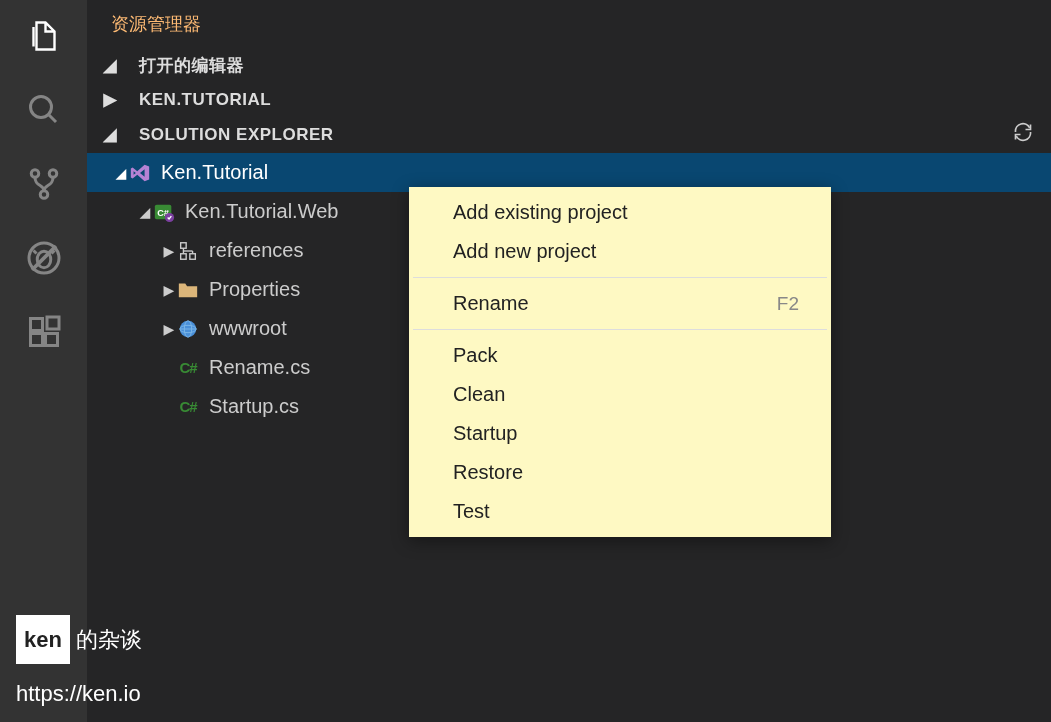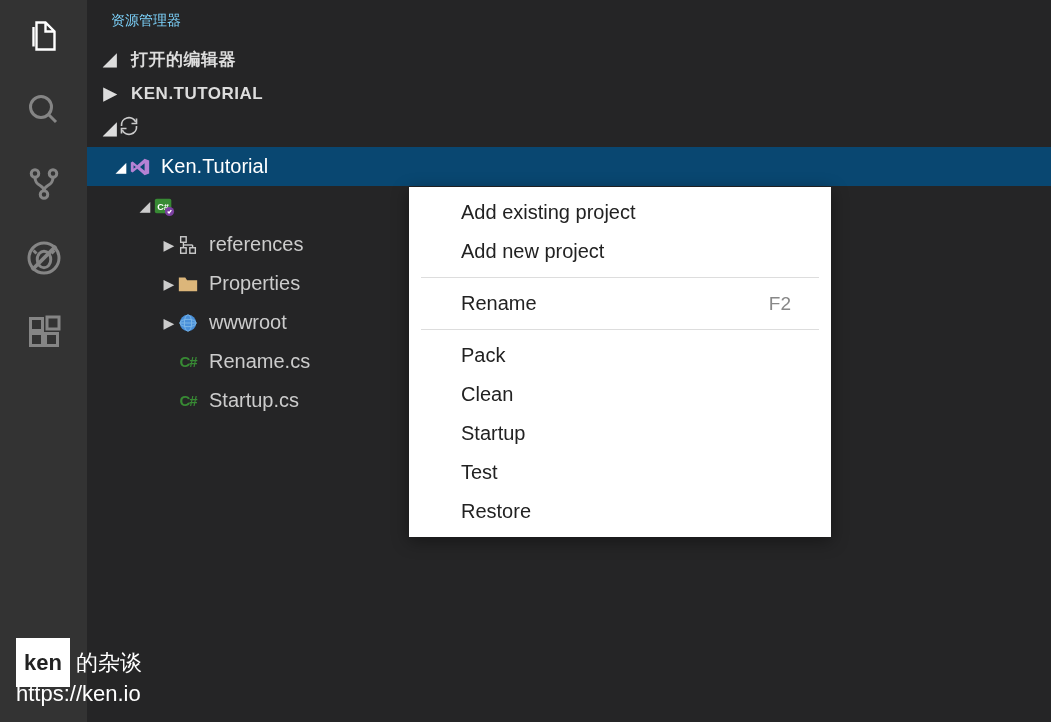--- a/index.html
+++ b/index.html
@@ -33,34 +33,34 @@
 
     .sidebar {
       flex: 1;
       background: #252526;
       display: flex;
       flex-direction: column;
       position: relative;
     }
     .sidebar-title {
       padding: 12px 20px 12px 24px;
-      font-size: 14px;
-      color: #7dd3fc;
+      font-size: 18px;
+      color: #fdba74;
     }
     .section-header {
       padding: 6px 10px 6px 14px;
       font-size: 17px;
       font-weight: bold;
       color: #dddddd;
       display: flex;
       align-items: center;
       cursor: pointer;
     }
     .section-header .chev { width: 18px; display: inline-flex; justify-content: center; }
-    .section-label { flex: 1; margin-left: 12px; letter-spacing: 0.5px; }
+    .section-label { flex: 1; margin-left: 20px; letter-spacing: 0.5px; }
     .refresh-btn {
       color: #cccccc;
       margin-right: 8px;
       cursor: pointer;
     }
     .tree {
       font-size: 20px;
     }
     .tree-item {
       display: flex;
@@ -85,25 +85,25 @@
     .indent-2 { padding-left: 50px; }
     .indent-3 { padding-left: 74px; }
 
     .cs-icon { color: #388a34; font-weight: bold; font-size: 15px; letter-spacing: -1px; }
 
     .context-menu {
       position: absolute;
       left: 409px;
       top: 187px;
       width: 422px;
-      background: #ffffff;
+      background: #fef9c3;
       color: #222;
       box-shadow: 0 4px 16px rgba(0,0,0,0.4);
       font-size: 20px;
-      padding: 6px 12px;
+      padding: 6px 4px;
     }
     .menu-item {
       padding: 8px 28px 8px 40px;
       display: flex;
       justify-content: space-between;
       align-items: center;
       cursor: pointer;
     }
     .menu-shortcut { color: #888; font-size: 19px; }
     .menu-separator {
@@ -119,21 +119,21 @@
       color: #fff;
       font-size: 22px;
       line-height: 1.4;
     }
     .watermark-name {
       background: #fff;
       color: #222;
       padding: 12px 8px;
       font-weight: bold;
     }
-    .watermark-url { font-size: 22px; }
+    .watermark-url { font-size: 22px; margin-top: 23px; }
   </style>
 </head>
 <body>
 
 <div class="activity-bar">
   <div class="activity-icon active">
     <svg viewBox="0 0 24 24" fill="none" stroke="currentColor" stroke-width="1.6">
         <path d="M13 3 L7 3 L7 21 L19 21 L19 9 Z M13 3 L13 9 L19 9 M13 3 L19 9"></path>
         <path d="M5 6 L5 19"></path>
       </svg>
@@ -179,20 +179,21 @@
     <span class="section-label">打开的编辑器</span>
   </div>
 
   <div class="section-header">
     <span class="chev">▶</span>
     <span class="section-label">KEN.TUTORIAL</span>
   </div>
 
   <div class="section-header">
     <span class="chev">◢</span>
+    <span class="section-label">SOLUTION EXPLORER</span>
     <span class="refresh-btn">
       <svg width="20" height="20" viewBox="0 0 24 24" fill="none" stroke="currentColor" stroke-width="2">
           <path d="M21 3 L21 9 L15 9"></path>
           <path d="M3 12 A9 9 0 0 1 20 7"></path>
           <path d="M3 21 L3 15 L9 15"></path>
           <path d="M21 12 A9 9 0 0 1 4 17"></path>
         </svg>
     </span>
   </div>
 
@@ -210,20 +211,21 @@
     <div class="tree-item indent-2">
       <span class="chev">◢</span>
       <span class="icon">
         <svg width="22" height="22" viewBox="0 0 24 24">
             <rect x="2" y="4" width="18" height="16" rx="2" fill="#388a34"></rect>
             <text x="11" y="16" font-size="10" fill="#fff" text-anchor="middle" font-weight="bold">C#</text>
             <circle cx="18" cy="18" r="5" fill="#7b3fa0"></circle>
             <path d="M16 18 L17.5 19.5 L20 16.5" stroke="#fff" stroke-width="1.5" fill="none"></path>
           </svg>
       </span>
+      <span>Ken.Tutorial.Web</span>
     </div>
 
     <div class="tree-item indent-3">
       <span class="chev">▶</span>
       <span class="icon">
         <svg width="22" height="22" viewBox="0 0 24 24" fill="none" stroke="#ccc" stroke-width="1.5">
             <rect x="4" y="3" width="6" height="6"></rect>
             <rect x="4" y="15" width="6" height="6"></rect>
             <rect x="14" y="15" width="6" height="6"></rect>
             <line x1="7" y1="9" x2="7" y2="15"></line>
@@ -287,24 +289,24 @@
   <div class="menu-item">
     <span>Pack</span>
   </div>
   <div class="menu-item">
     <span>Clean</span>
   </div>
   <div class="menu-item">
     <span>Startup</span>
   </div>
   <div class="menu-item">
+    <span>Restore</span>
+  </div>
+  <div class="menu-item">
     <span>Test</span>
-  </div>
-  <div class="menu-item">
-    <span>Restore</span>
   </div>
 </div>
 
 <div class="watermark">
   <div>
     <span class="watermark-name">ken</span>
     <span>的杂谈</span>
   </div>
   <div class="watermark-url">https://ken.io</div>
 </div>

